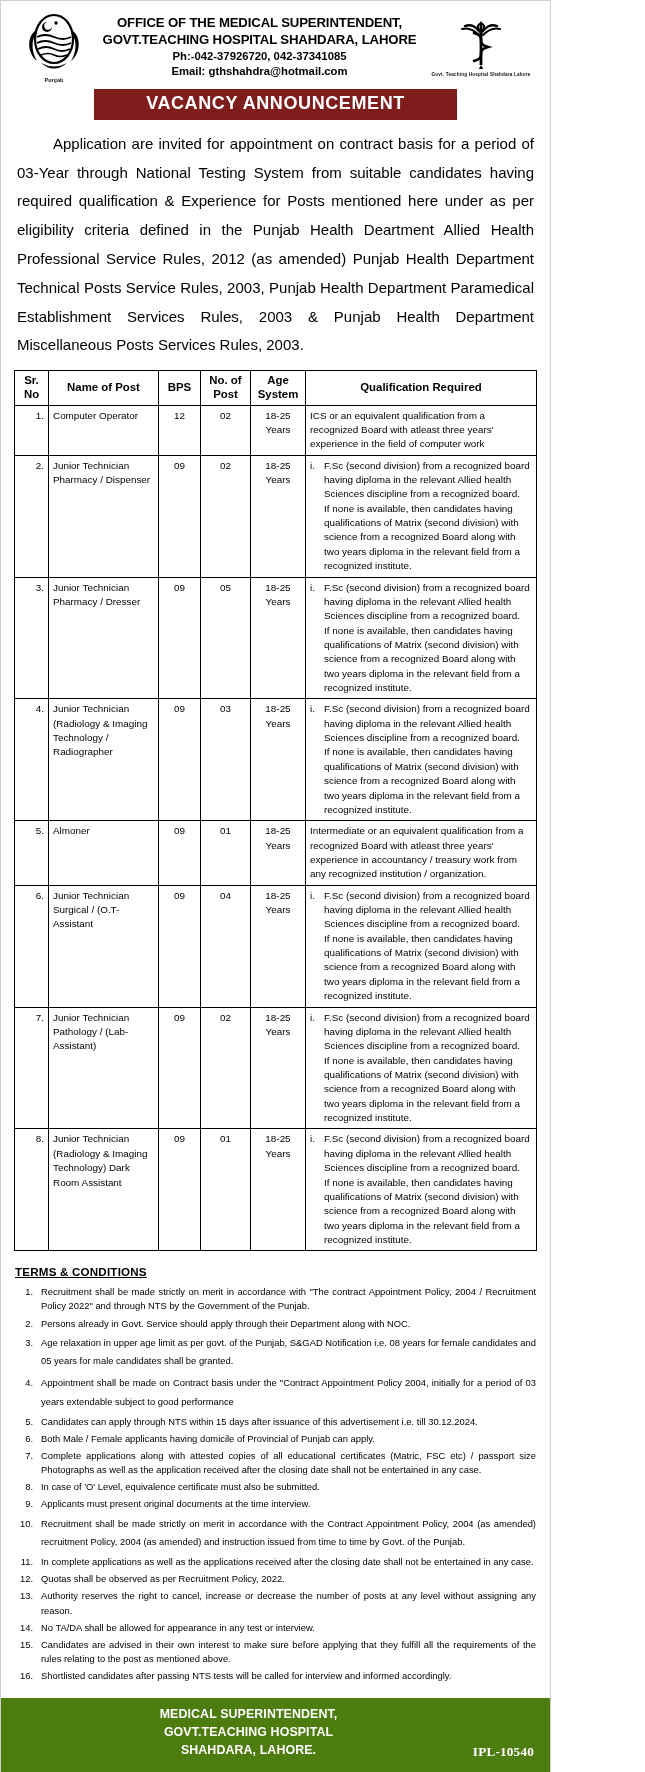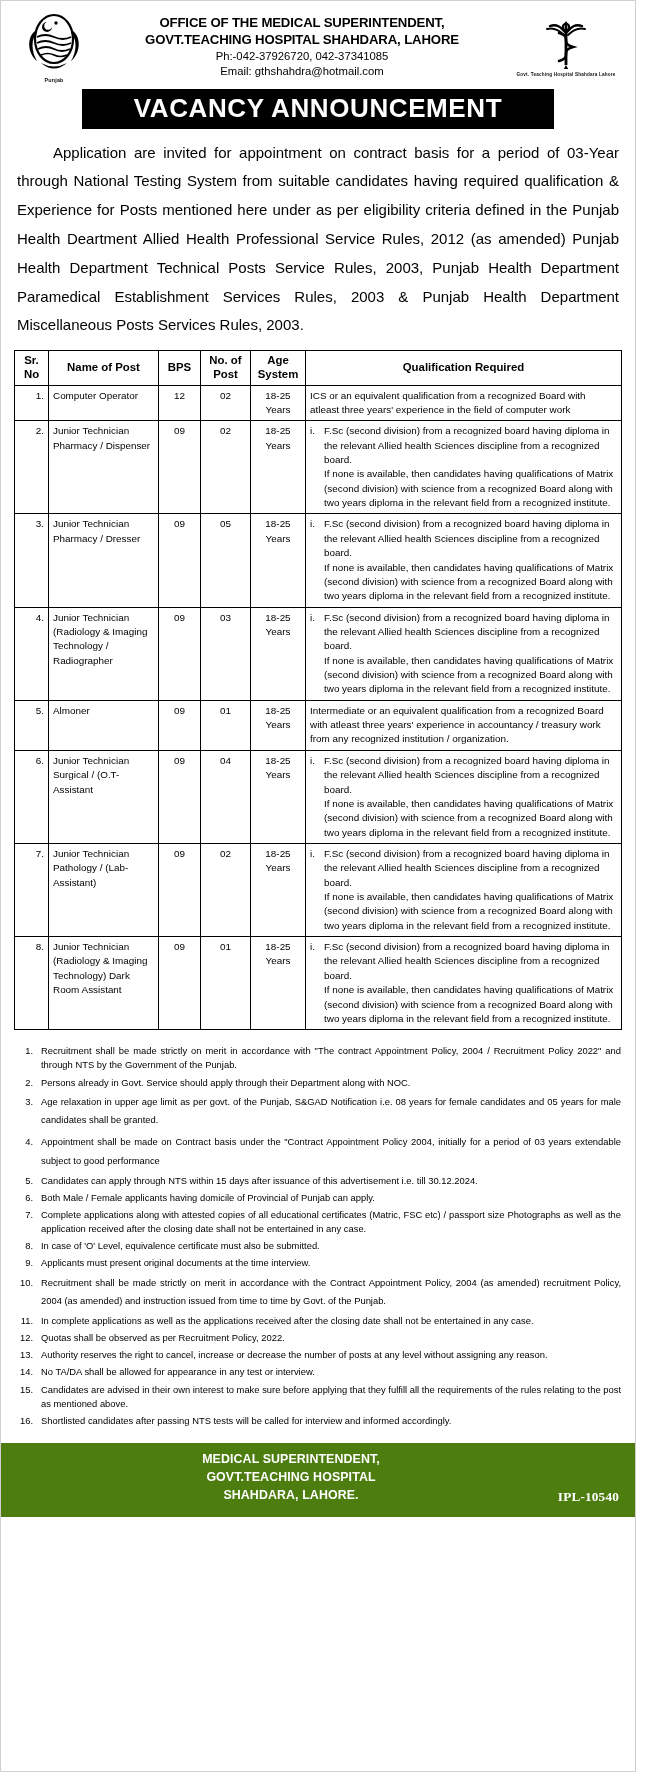--- a/index.html
+++ b/index.html
@@ -6,21 +6,21 @@
   html, body { margin:0; padding:0; }
   body {
     width: 645px;
     min-height: 1772px;
     background: #ffffff;
     font-family: "Liberation Sans", sans-serif;
     color: #000;
     -webkit-font-smoothing: antialiased;
   }
   .page {
-    width: 636px;
+    width: 551px;
     min-height: 1772px;
     position: relative;
     background: #fff;
     padding: 0;
     border: 1px solid #cfcfcf;
   }
 
   
   .header {
     display: flex;
@@ -52,35 +52,35 @@
     padding-top: 4px;
   }
   .head-l1, .head-l2 {
     font-size: 13.2px;
     font-weight: bold;
     line-height: 1.25;
     letter-spacing: -0.15px;
   }
   .head-l3, .head-l4 {
     font-size: 11.3px;
-    font-weight: normal;
+    font-weight: bold;
     line-height: 1.3;
   }
   .head-l3 { margin-top: 1px; }
 
   
   .banner-wrap {
     padding: 4px 0 6px 0;
     text-align: center;
   }
   .banner {
     display: inline-block;
-    background: #000000;
+    background: #7f1d1d;
     color: #fff;
-    font-size: 26px;
+    font-size: 18px;
     font-weight: bold;
     letter-spacing: .6px;
     padding: 5px 52px 6px 52px;
     line-height: 1.1;
   }
 
   
   .intro {
     padding: 4px 16px 10px 16px;
     font-size: 15px;
@@ -407,20 +407,21 @@
                   <p class="qual-p">If none is available, then candidates having qualifications of Matrix (second division) with science from a recognized Board along with two years diploma in the relevant field from a recognized institute.</p>
                 </div>
               </div>
             </td>
           </tr>
         </tbody>
     </table>
   </div>
 
   <div class="terms">
+    <div class="terms-title">TERMS &amp; CONDITIONS</div>
     <ol class="terms-list" id="terms-list">
         <li>
           <span class="tnum">1.</span>
           <span class="ttext">Recruitment shall be made strictly on merit in accordance with "The contract Appointment Policy, 2004 / Recruitment Policy 2022" and through NTS by the Government of the Punjab.</span>
         </li>
         <li>
           <span class="tnum">2.</span>
           <span class="ttext">Persons already in Govt. Service should apply through their Department along with NOC.</span>
         </li>
         <li class="loose">

